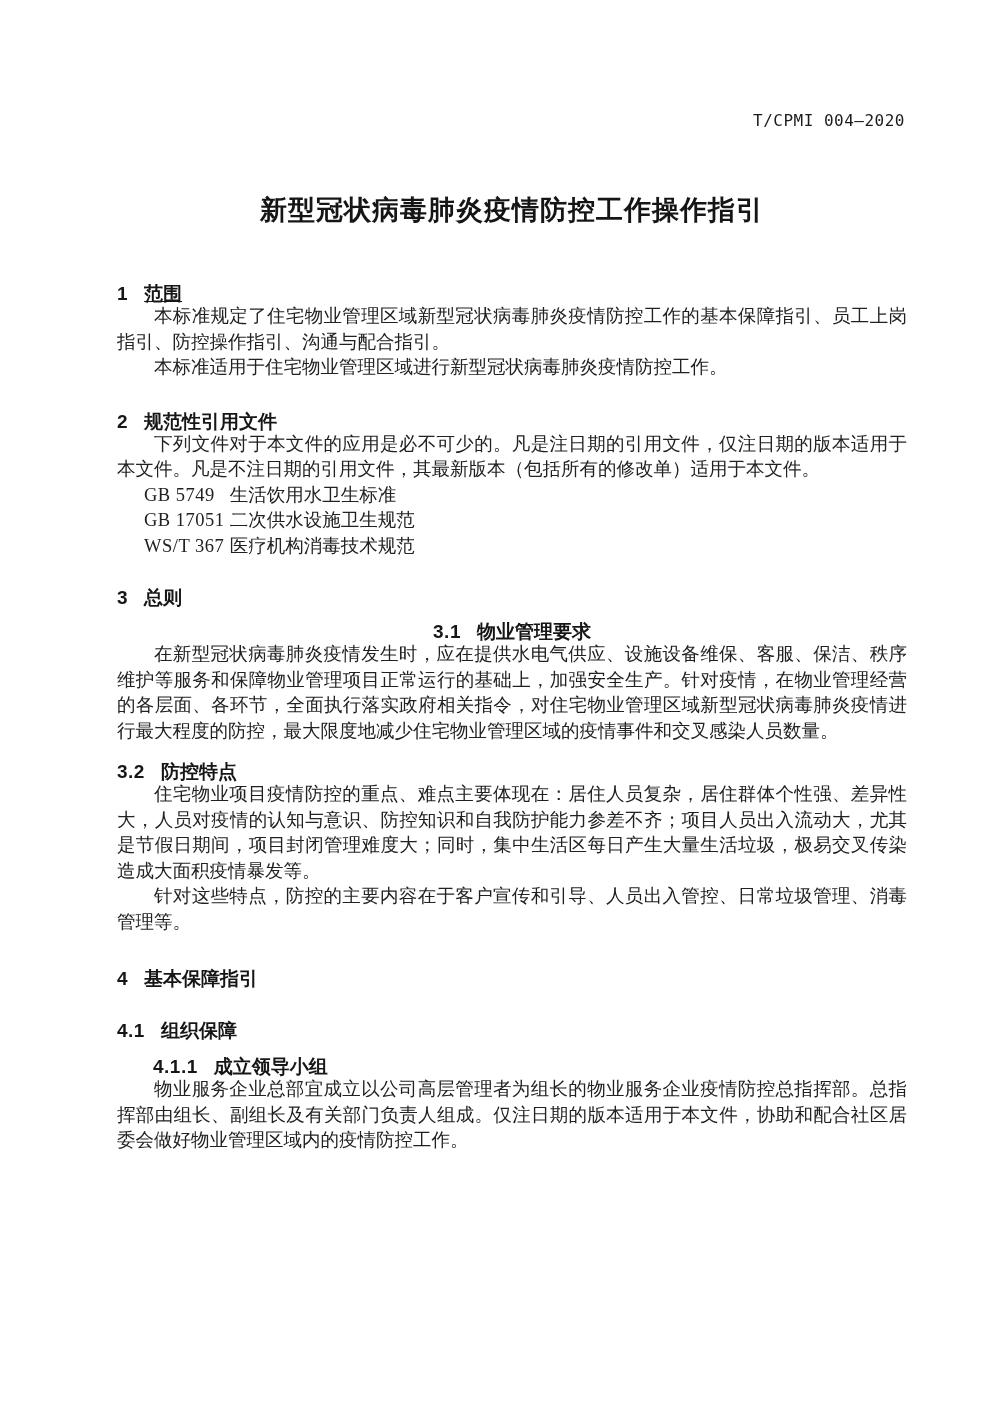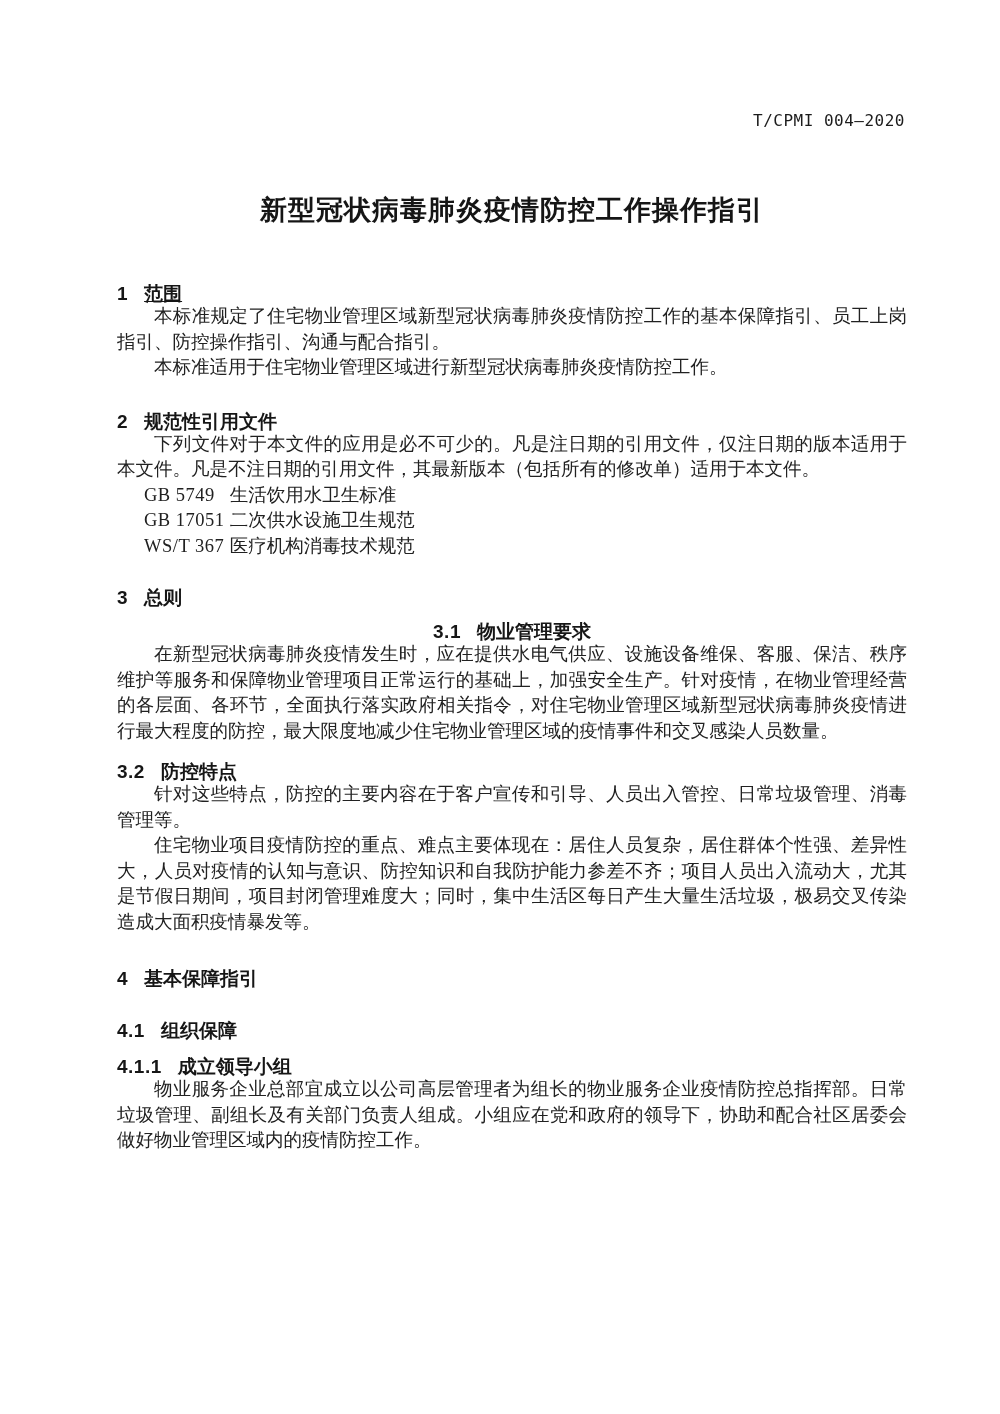--- a/index.html
+++ b/index.html
@@ -64,21 +64,21 @@
   .mt-h2   { margin-top: 30px; }
   .mt-p2   { margin-top: 28px; }
   .mt-refs { margin-top: 5px; }
   .mt-h3   { margin-top: 28px; }
   .mt-h31  { margin-top: 13px; text-align: center; }
   .mt-p31  { margin-top: 16px; }
   .mt-h32  { margin-top: 17px; }
   .mt-p32  { margin-top: 16px; }
   .mt-h4   { margin-top: 33px; }
   .mt-h41  { margin-top: 31px; }
-  .mt-h411 { margin-top: 15px; }
+  .mt-h411 { margin-top: 15px; margin-left: 36px; }
   .mt-p411 { margin-top: 11px; }
   ul.refs {
     list-style: none;
     margin: 0;
     padding: 0 0 0 27px;
     font-size: 18.5px;
     line-height: 25.5px;
     color: #212121;
   }
   .ref-code {
@@ -138,33 +138,33 @@
     </h2>
 
     <h3 class="mt-h31">
       <span class="sec-num">3.1</span><span>物业管理要求</span>
     </h3>
     <p class="body mt-p31">在新型冠状病毒肺炎疫情发生时，应在提供水电气供应、设施设备维保、客服、保洁、秩序维护等服务和保障物业管理项目正常运行的基础上，加强安全生产。针对疫情，在物业管理经营的各层面、各环节，全面执行落实政府相关指令，对住宅物业管理区域新型冠状病毒肺炎疫情进行最大程度的防控，最大限度地减少住宅物业管理区域的疫情事件和交叉感染人员数量。</p>
 
     <h3 class="mt-h32">
       <span class="sec-num">3.2</span><span>防控特点</span>
     </h3>
+    <p class="body mt-p32">住宅物业项目疫情防控的重点、难点主要体现在：居住人员复杂，居住群体个性强、差异性大，人员对疫情的认知与意识、防控知识和自我防护能力参差不齐；项目人员出入流动大，尤其是节假日期间，项目封闭管理难度大；同时，集中生活区每日产生大量生活垃圾，极易交叉传染造成大面积疫情暴发等。</p>
     <p class="body">针对这些特点，防控的主要内容在于客户宣传和引导、人员出入管控、日常垃圾管理、消毒管理等。</p>
-    <p class="body mt-p32">住宅物业项目疫情防控的重点、难点主要体现在：居住人员复杂，居住群体个性强、差异性大，人员对疫情的认知与意识、防控知识和自我防护能力参差不齐；项目人员出入流动大，尤其是节假日期间，项目封闭管理难度大；同时，集中生活区每日产生大量生活垃圾，极易交叉传染造成大面积疫情暴发等。</p>
 
     <h2 class="mt-h4">
       <span class="sec-num">4</span><span>基本保障指引</span>
     </h2>
 
     <h3 class="mt-h41">
       <span class="sec-num">4.1</span><span>组织保障</span>
     </h3>
 
     <h4 class="mt-h411">
       <span class="sec-num">4.1.1</span><span>成立领导小组</span>
     </h4>
-    <p class="body mt-p411">物业服务企业总部宜成立以公司高层管理者为组长的物业服务企业疫情防控总指挥部。日常垃圾管理、副组长及有关部门负责人组成。小组应在党和政府的领导下，协助和配合社区居委会做好物业管理区域内的疫情防控工作。</p>
+    <p class="body mt-p411">物业服务企业总部宜成立以公司高层管理者为组长的物业服务企业疫情防控总指挥部。总指挥部由组长、副组长及有关部门负责人组成。仅注日期的版本适用于本文件，协助和配合社区居委会做好物业管理区域内的疫情防控工作。</p>
 
   </div>
 
   <div class="page-number">1</div>
 
 </div>
 
 </body></html>

